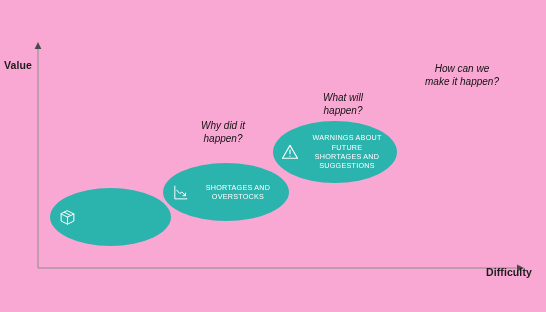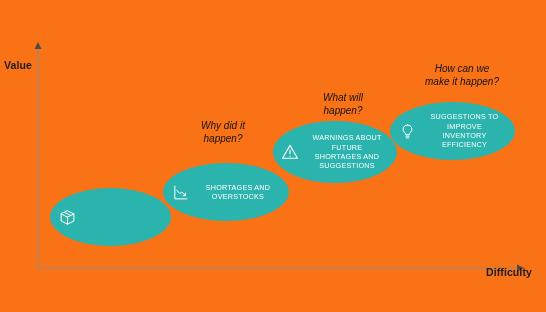--- a/index.html
+++ b/index.html
@@ -95,21 +95,21 @@
   #bubble-4 { left: 390px; top: 102px; width: 125px; height: 58px; }
 
   #q-1 { left: 62px;  top: 148px; width: 96px; }
   #q-2 { left: 175px; top: 120px; width: 96px; }
   #q-3 { left: 295px; top: 92px;  width: 96px; }
   #q-4 { left: 404px; top: 63px;  width: 116px; }
 </style>
 </head>
 <body>
 
-<div id="canvas" style="background: #f97316;">
+<div id="canvas" style="background: #f9a8d4;">
 
   <svg class="axis-svg" viewBox="0 0 546 312">
     <line x1="38" y1="48" x2="38" y2="268" stroke="#8c8c8c" stroke-width="1"></line>
     <polygon points="38,42 34.6,49 41.4,49" fill="#4a4a4a"></polygon>
     <line x1="38" y1="268" x2="518" y2="268" stroke="#8c8c8c" stroke-width="1"></line>
     <polygon points="524,268 517,264.6 517,271.4" fill="#4a4a4a"></polygon>
   </svg>
 
   <div class="axis-label" id="value-label">Value</div>
   <div class="axis-label" id="difficulty-label">Difficulty</div>
@@ -157,29 +157,14 @@
       </span>
       <span class="bubble-text">WARNINGS ABOUT
 FUTURE
 SHORTAGES AND
 SUGGESTIONS</span>
     </div>
   </div>
 
   <div class="question" id="q-4">How can we
 make it happen?</div>
-  <div class="bubble" id="bubble-4" style="background: rgb(43, 179, 173);">
-    <div class="bubble-inner">
-      <span class="bubble-icon">
-        <svg width="17" height="17" viewBox="0 0 24 24" fill="none" stroke="#ffffff" stroke-width="1.4" stroke-linejoin="round" stroke-linecap="round">
-          <path d="M12 2.6a6.2 6.2 0 0 0-3.6 11.3c.7.5 1.1 1.3 1.1 2.1v.6h5v-.6c0-.8.4-1.6 1.1-2.1A6.2 6.2 0 0 0 12 2.6z"></path>
-          <path d="M9.6 18.6h4.8"></path>
-          <path d="M10.3 21h3.4"></path>
-        </svg>
-      </span>
-      <span class="bubble-text">SUGGESTIONS TO
-IMPROVE
-INVENTORY
-EFFICIENCY</span>
-    </div>
-  </div>
 
 </div>
 
 </body></html>

